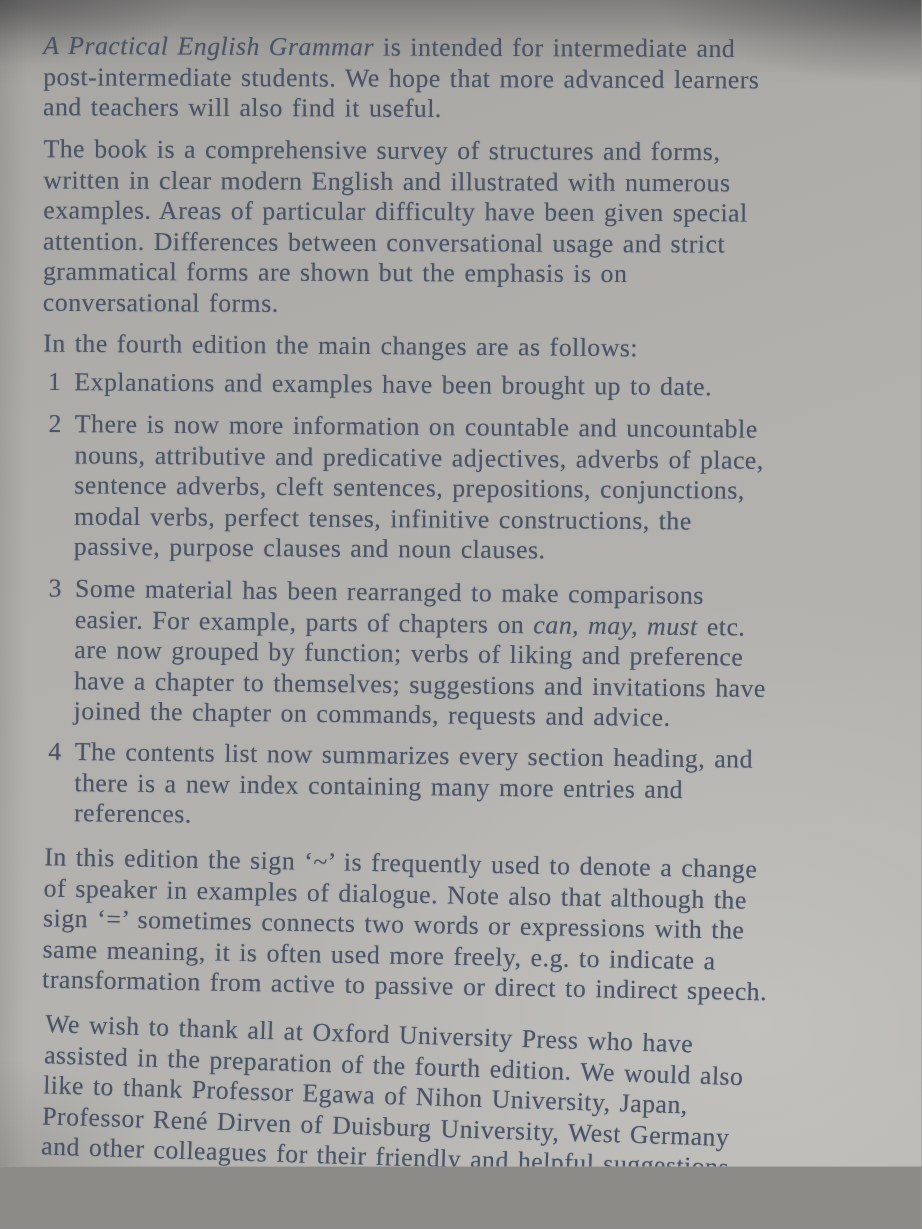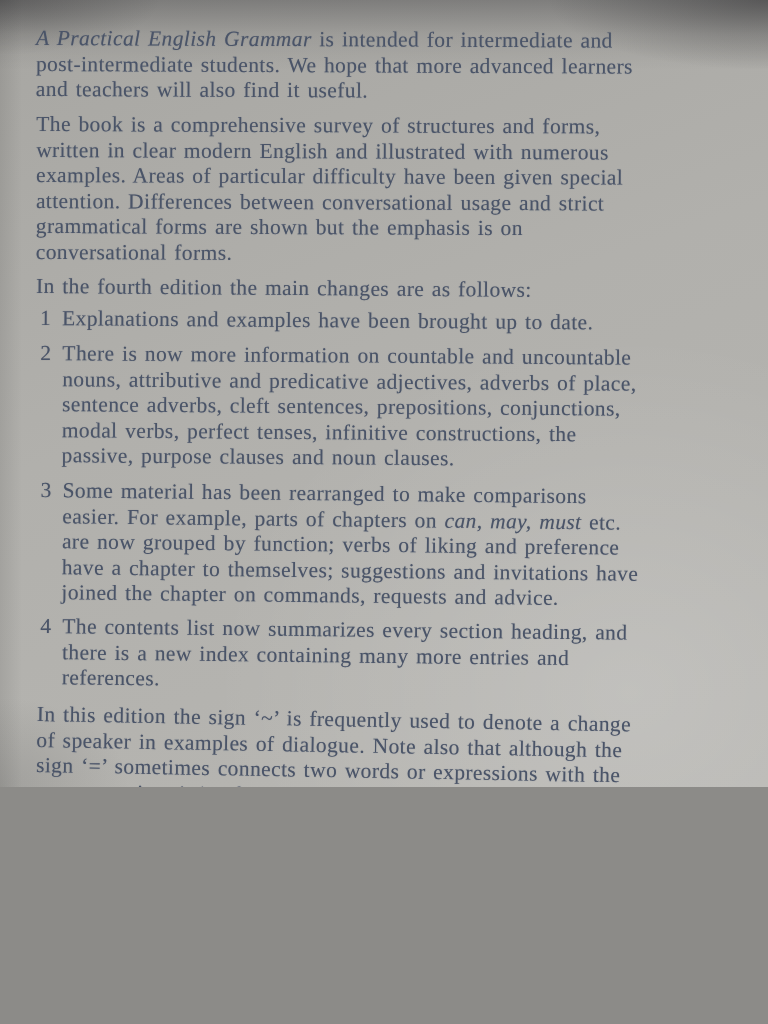--- a/index.html
+++ b/index.html
@@ -6,21 +6,21 @@
     --paper: #b0afab;
     --ink: #4a5468;
   }
   * { margin: 0; padding: 0; box-sizing: border-box; }
   html, body { width: 768px; height: 1024px; overflow: hidden; background: #8c8b88; }
   body { font-family: "Liberation Serif", "DejaVu Serif", serif; }
 
   .photo {
     position: relative;
     width: 768px;
-    height: 787px;
+    height: 972px;
     overflow: hidden;
     background-image:
       radial-gradient(220px 70px at 100% 0%, rgba(25,25,28,0.38), rgba(25,25,28,0) 100%),
       radial-gradient(160px 55px at 0% 0%, rgba(25,25,28,0.30), rgba(25,25,28,0) 100%),
       linear-gradient(180deg, rgba(40,40,44,0.34) 0px, rgba(40,40,44,0.10) 34px, rgba(40,40,44,0) 70px),
       radial-gradient(130px 90px at 0% 100%, rgba(40,40,40,0.14), rgba(40,40,40,0) 100%),
       linear-gradient(90deg, rgba(30,30,30,0.10) 0px, rgba(30,30,30,0) 22px),
       radial-gradient(420px 360px at 82% 88%, rgba(255,255,255,0.16), rgba(255,255,255,0) 100%),
       linear-gradient(160deg, #a7a6a2 0%, #b1b0ac 45%, #b7b6b2 100%);
     background-color: var(--paper);

